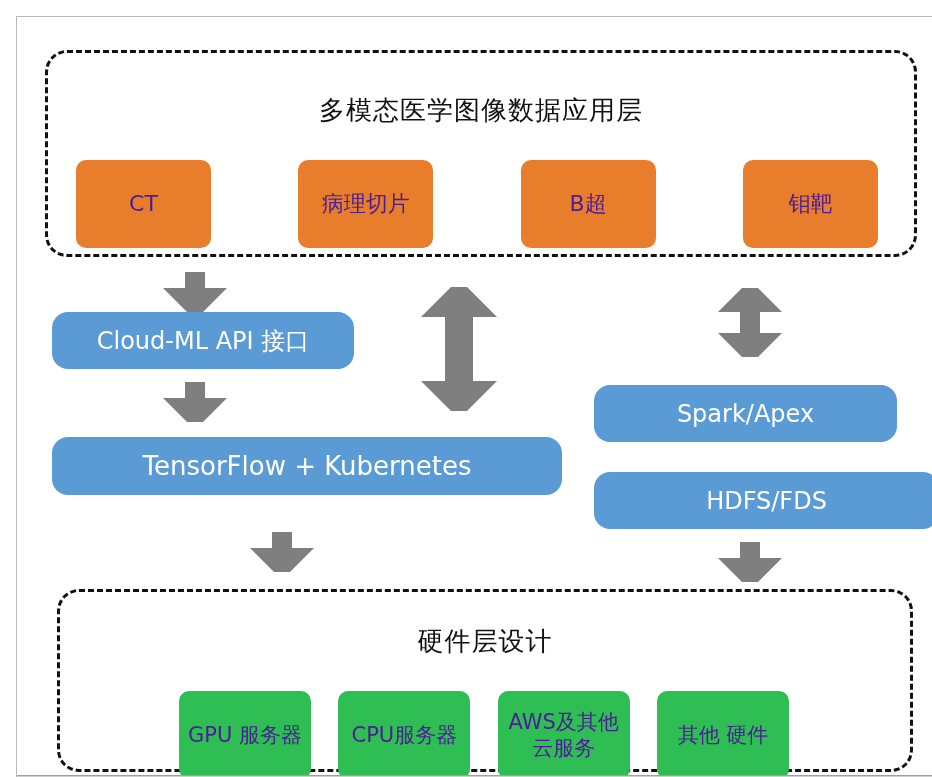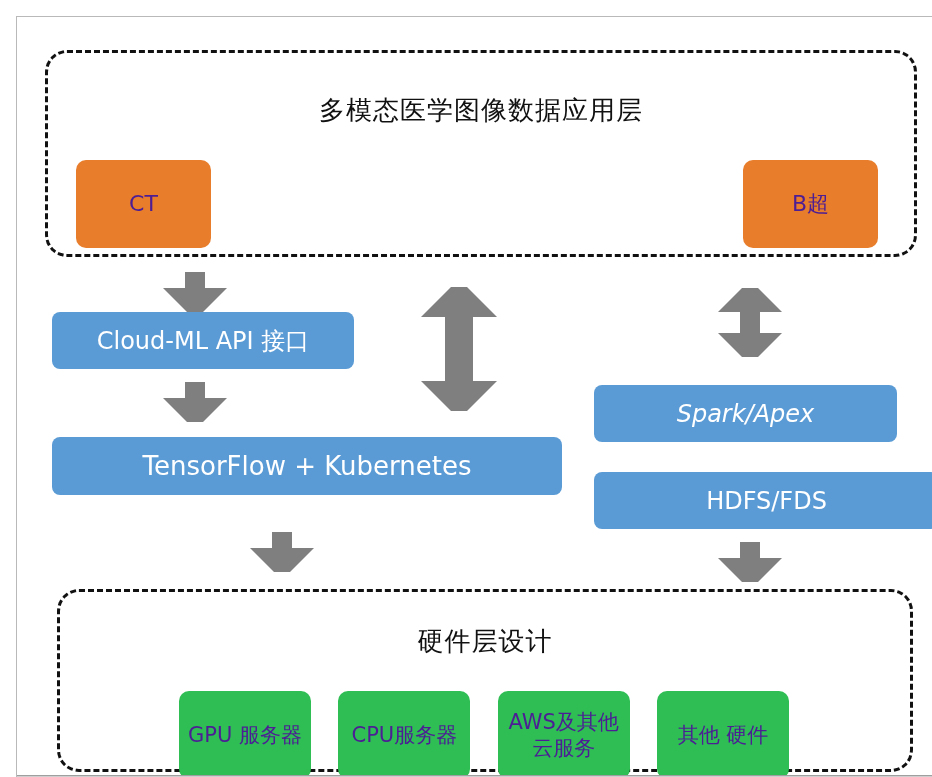--- a/index.html
+++ b/index.html
@@ -55,27 +55,27 @@
     line-height:1.25;
   }
   .box.orange{background:var(--orange);width:135px;height:88px;font-size:22px;}
   .box.green{background:var(--green);width:132px;height:88px;font-size:21px;padding:0 6px;}
 
   
   .blue-box{
     position:absolute;
     background:var(--blue);
     color:#ffffff;
-    border-radius:8px;
+    border-radius:16px;
     display:flex;align-items:center;justify-content:center;
     text-align:center;
   }
   .box-cloudml{left:35px;top:295px;width:302px;height:57px;font-size:24px;}
   .box-tensorflow{left:35px;top:420px;width:510px;height:58px;font-size:26px;}
-  .box-spark{left:577px;top:368px;width:303px;height:57px;font-size:24px;font-style:italic;}
+  .box-spark{left:577px;top:368px;width:303px;height:57px;font-size:24px;}
   .box-hdfs{left:577px;top:455px;width:345px;height:57px;font-size:24px;}
 
   
   .arrow{
     position:absolute;
     display:flex;flex-direction:column;align-items:center;
   }
   .arrow .shaft{width:20px;flex:1;background:var(--gray);}
   .arrow .head-down{
     width:0;height:0;
@@ -112,21 +112,23 @@
 </style>
 </head>
 <body>
 
 <div class="canvas">
 
   <div class="dashed-container container-top">
     <div class="layer-title">多模态医学图像数据应用层</div>
     <div class="box-row">
       <div class="box orange">CT</div>
+      <div class="box orange">病理切片</div>
       <div class="box orange">B超</div>
+      <div class="box orange">钼靶</div>
     </div>
   </div>
 
   <div class="arrow arrow-a1">
     <div class="shaft"></div>
     <div class="head-down"></div>
   </div>
 
   <div class="arrow big arrow-a2">
     <div class="head-up"></div>

